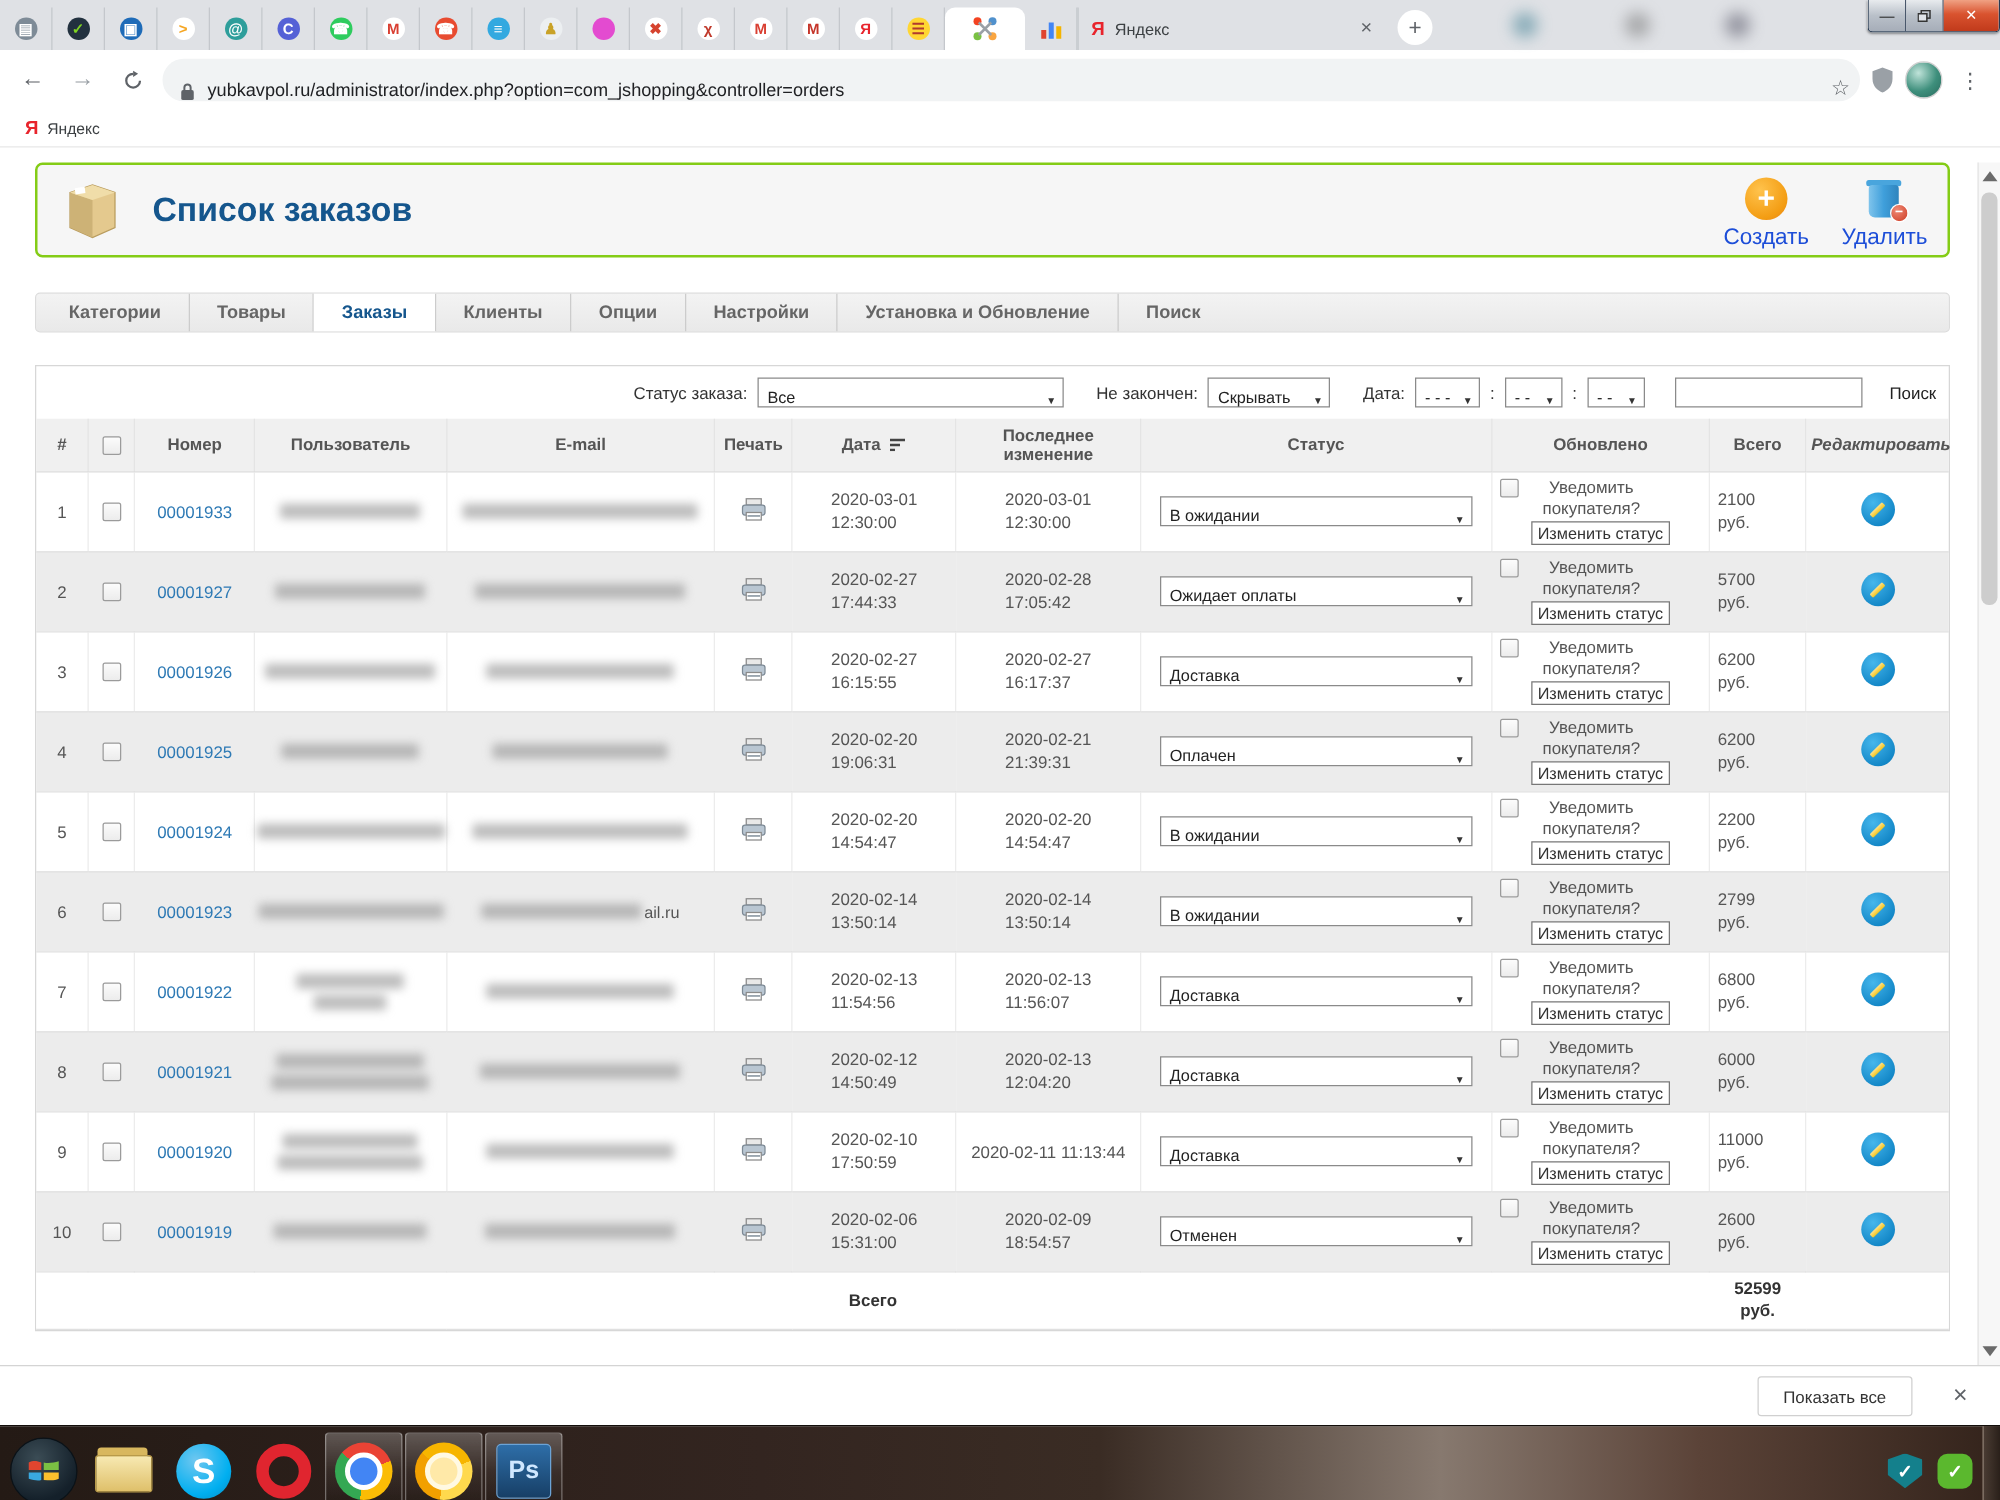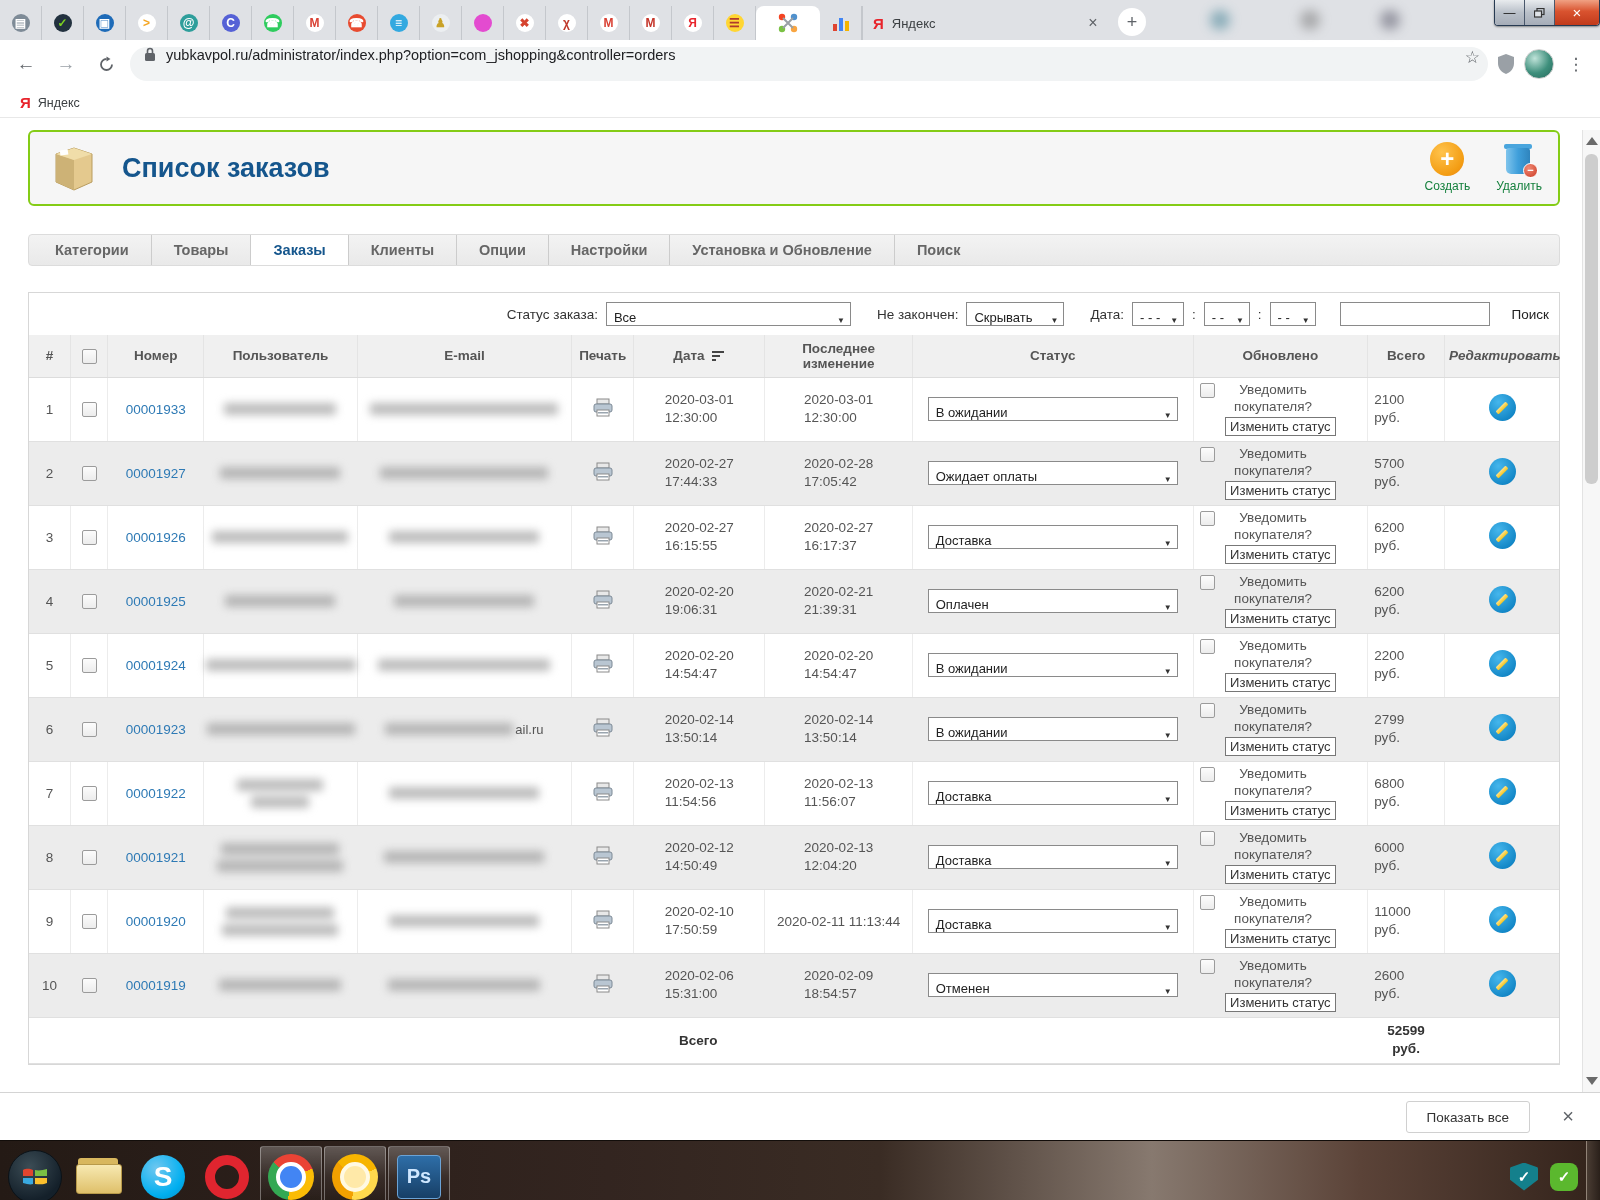--- a/index.html
+++ b/index.html
@@ -25,21 +25,21 @@
   .winctl { position:absolute; right:0; top:0; height:26px; display:flex; border:1px solid #273a52; border-top:none; border-radius:0 0 4px 4px; overflow:hidden; box-shadow:0 1px 2px rgba(0,0,0,.4);}
   .wbtn { width:30px; height:25px; display:flex; align-items:center; justify-content:center;
           background:linear-gradient(#e8ebee,#b9c0c9 50%,#a6adb8); border-right:1px solid #49576b; color:#222; font-size:12px;}
   .wbtn.close { width:44px; background:linear-gradient(#f0a183,#d9532f 45%,#c13a1b); color:#fff; border-right:none; font-size:15px;}
 
   
   .toolbar { height:48px; background:#fff; display:flex; align-items:center; padding:0 10px; gap:8px; }
   .navbtn { width:32px; height:32px; border-radius:50%; display:flex; align-items:center; justify-content:center;
             color:#5f6368; font-size:19px; cursor:pointer; }
   .navbtn.dis { color:#9aa0a6; }
-  .urlpill { flex:1; height:34px; background:#f1f3f4; border-radius:17px; display:flex; align-items:flex-start;
+  .urlpill { flex:1; height:34px; background:#f1f3f4; border-radius:17px; display:flex; align-items:flex-end;
              padding:0 8px 0 14px; gap:10px; }
   .url { flex:1; font-size:14.5px; color:#202124; }
   .star { color:#5f6368; font-size:17px; cursor:pointer; }
   .ext-shield { width:20px; height:22px; }
   .avatar { width:30px; height:30px; border-radius:50%; background:radial-gradient(circle at 35% 30%, #bfe3d9, #3e8f7c 55%, #27695c); border:1px solid #d0d0d0; cursor:pointer;}
   .kebab { color:#5f6368; font-size:17px; width:28px; text-align:center; cursor:pointer;}
 
   
   .bookbar { height:30px; background:#fff; display:flex; align-items:center; padding:0 14px; border-bottom:1px solid #e8e8e8;}
   .bmk { display:flex; align-items:center; gap:7px; cursor:pointer; padding:3px 6px; border-radius:3px;}
@@ -55,21 +55,21 @@
   .pthumb { position:absolute; left:2px; top:24px; width:13px; height:330px; background:#cdcdcd; border-radius:6px; }
   .inner { margin:12px 40px 0 28px; }
 
   
   .hdrbox { background:#f6f6f6; border:2px solid #84cc16; border-radius:6px; height:76px; display:flex;
             align-items:center; padding:0 18px; position:relative; }
   .boxicon { width:52px; height:52px; margin-right:22px; }
   .ptitle { font-size:27px; font-weight:bold; color:#15568d; }
   .hbtns { position:absolute; right:16px; top:10px; display:flex; gap:26px; }
   .hbtn { display:flex; flex-direction:column; align-items:center; gap:3px; cursor:pointer; }
-  .hbtn .lbl { font-size:12px; color:#15803d; }
+  .hbtn .lbl { font-size:18px; color:#1d4ed8; }
   .ic-create { width:34px; height:34px; border-radius:50%; background:radial-gradient(circle at 35% 30%, #ffc34d, #f39c12 70%, #e67e22);
                display:flex; align-items:center; justify-content:center; color:#fff; font-size:24px; font-weight:bold; line-height:1;}
   .ic-del { width:34px; height:34px; position:relative; }
   .ic-del .bin { position:absolute; left:4px; top:6px; width:24px; height:26px; background:linear-gradient(90deg,#7fc4ec,#3f9fdb 50%,#2f84bd); border-radius:3px 3px 5px 5px; }
   .ic-del .lid { position:absolute; left:2px; top:2px; width:28px; height:5px; background:#49a5dd; border-radius:2px; }
   .ic-del .minus { position:absolute; right:-2px; bottom:-2px; width:15px; height:15px; border-radius:50%;
                    background:radial-gradient(circle at 35% 30%, #f08a76, #cc3b24); border:1px solid #fff; color:#fff;
                    font-size:11px; line-height:12px; text-align:center; font-weight:bold;}
 
   

